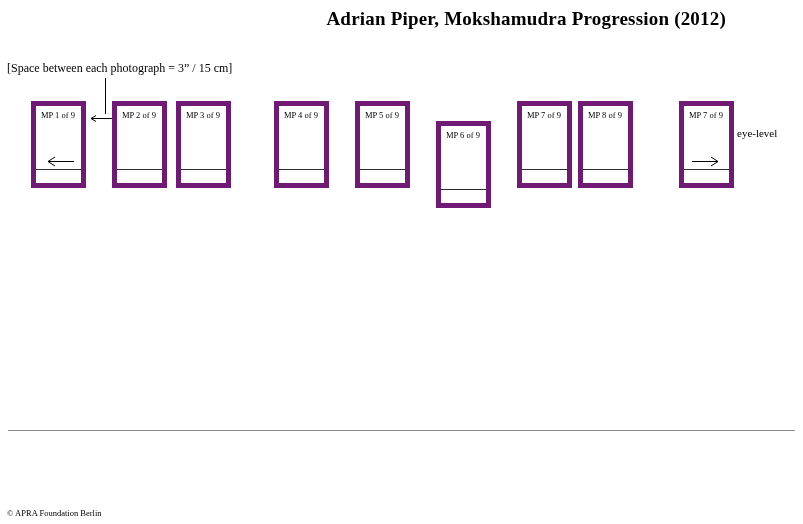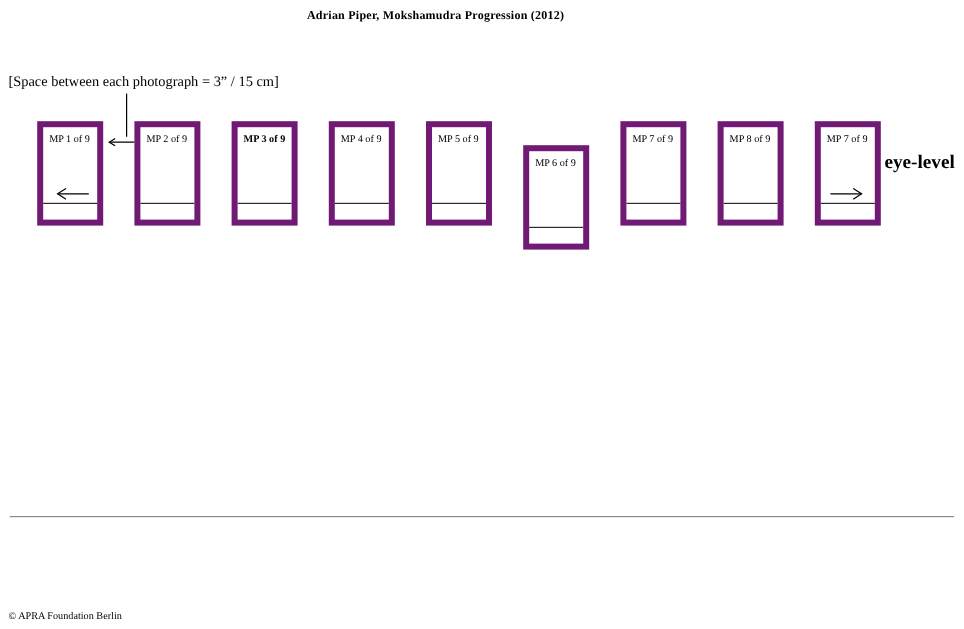--- a/index.html
+++ b/index.html
@@ -13,22 +13,22 @@
     font-family: "Liberation Serif", serif;
     color: #000000;
     position: relative;
     overflow: hidden;
   }
   #title {
     position: absolute;
     top: 8px;
     left: 0;
     width: 726px;
-    text-align: center;
-    font-size: 10px;
+    text-align: right;
+    font-size: 19px;
     font-weight: bold;
     letter-spacing: 0.2px;
   }
   #spacing-note {
     position: absolute;
     top: 61px;
     left: 7px;
     font-size: 12px;
     white-space: nowrap;
   }
@@ -79,23 +79,22 @@
     bottom: 16px;
     width: 30px;
     height: 11px;
   }
   .dir-arrow.left { left: 10px; }
   .dir-arrow.right { right: 9px; }
   #eye-level {
     position: absolute;
     top: 127px;
     left: 737px;
-    font-size: 16px;
+    font-size: 11px;
     white-space: nowrap;
-    font-weight: bold;
   }
   #floor-line {
     position: absolute;
     left: 8px;
     top: 430px;
     width: 787px;
     height: 1px;
     background: #8c8c8c;
   }
   #credit {
@@ -133,41 +132,41 @@
     <div class="panel-rule"></div>
     <svg class="dir-arrow left" viewBox="0 0 30 11">
       <line x1="2" y1="5.5" x2="28" y2="5.5" stroke="#000" stroke-width="1"></line>
       <polyline points="9,1 2,5.5 9,10" fill="none" stroke="#000" stroke-width="1"></polyline>
     </svg>
   </div>
 <div class="panel" style="left: 112px;">
     <div class="panel-label">MP 2 of 9</div>
     <div class="panel-rule"></div>
   </div>
-<div class="panel" style="left: 193px; font-weight: bold;">
+<div class="panel" style="left: 176px;">
     <div class="panel-label">MP 3 of 9</div>
     <div class="panel-rule"></div>
   </div>
 <div class="panel" style="left: 274px;">
     <div class="panel-label">MP 4 of 9</div>
     <div class="panel-rule"></div>
   </div>
 <div class="panel" style="left: 355px;">
     <div class="panel-label">MP 5 of 9</div>
     <div class="panel-rule"></div>
   </div>
 <div class="panel" style="left: 436px; margin-top: 20px;">
     <div class="panel-label">MP 6 of 9</div>
     <div class="panel-rule"></div>
   </div>
 <div class="panel" style="left: 517px;">
     <div class="panel-label">MP 7 of 9</div>
     <div class="panel-rule"></div>
   </div>
-<div class="panel" style="left: 598px;">
+<div class="panel" style="left: 578px;">
     <div class="panel-label">MP 8 of 9</div>
     <div class="panel-rule"></div>
   </div>
 <div class="panel" style="left: 679px;">
     <div class="panel-label">MP 7 of 9</div>
     <div class="panel-rule"></div>
     <svg class="dir-arrow right" viewBox="0 0 30 11">
       <line x1="2" y1="5.5" x2="28" y2="5.5" stroke="#000" stroke-width="1"></line>
       <polyline points="21,1 28,5.5 21,10" fill="none" stroke="#000" stroke-width="1"></polyline>
     </svg>

